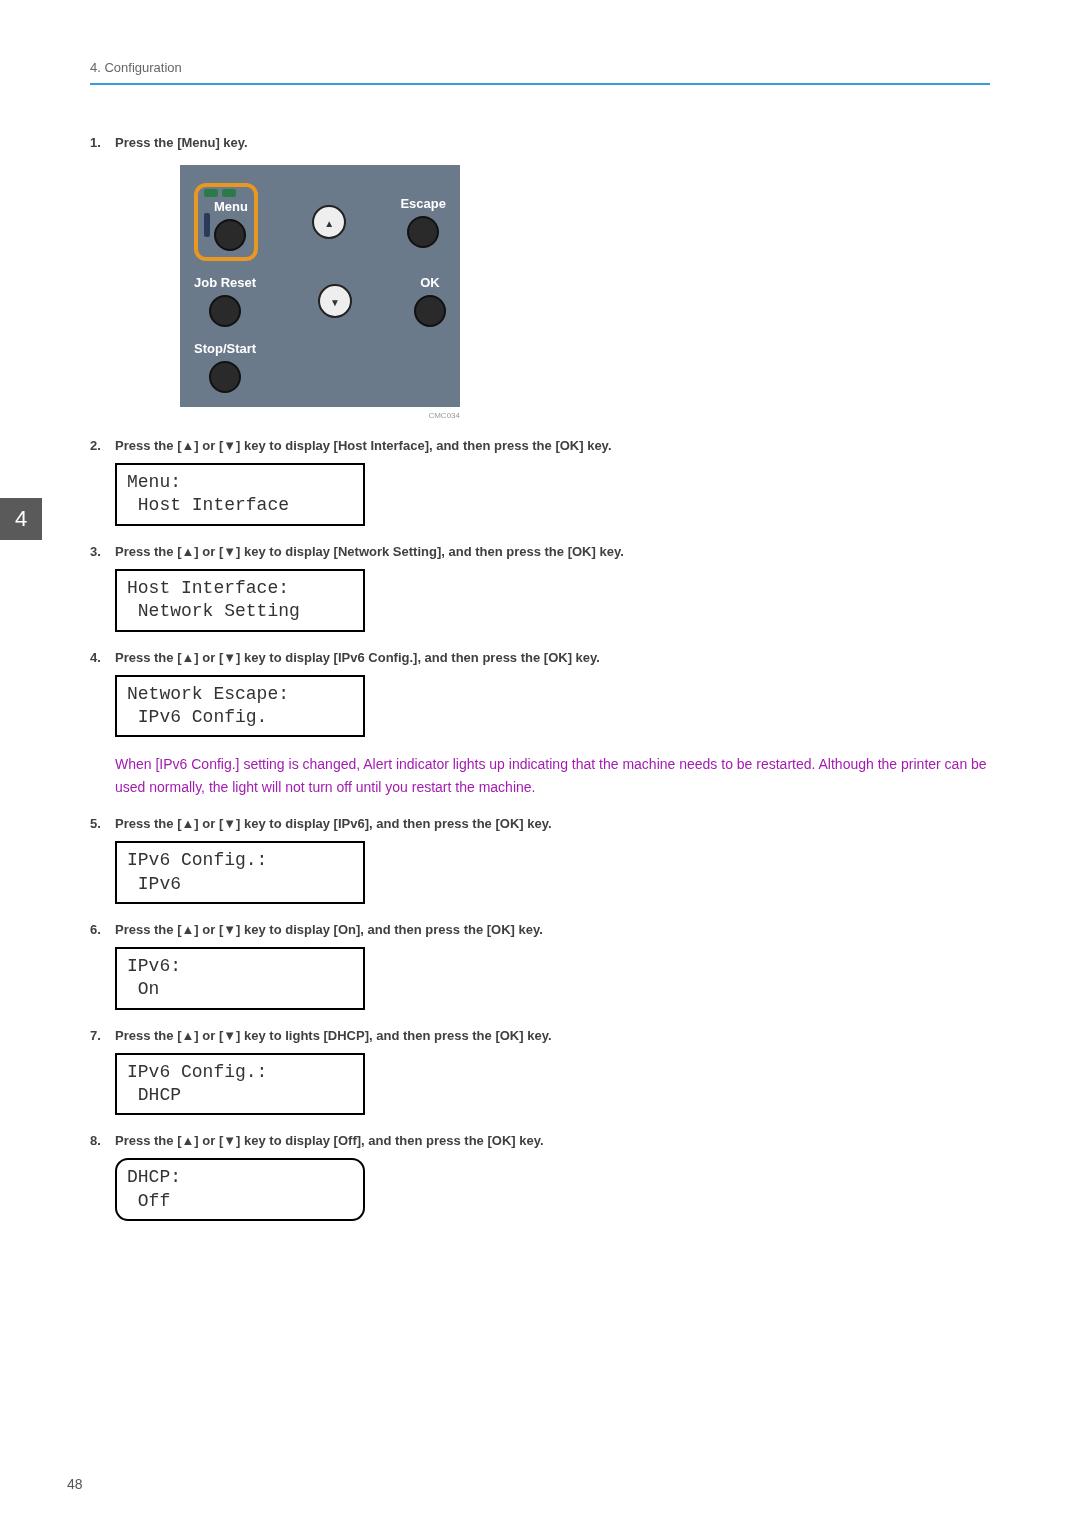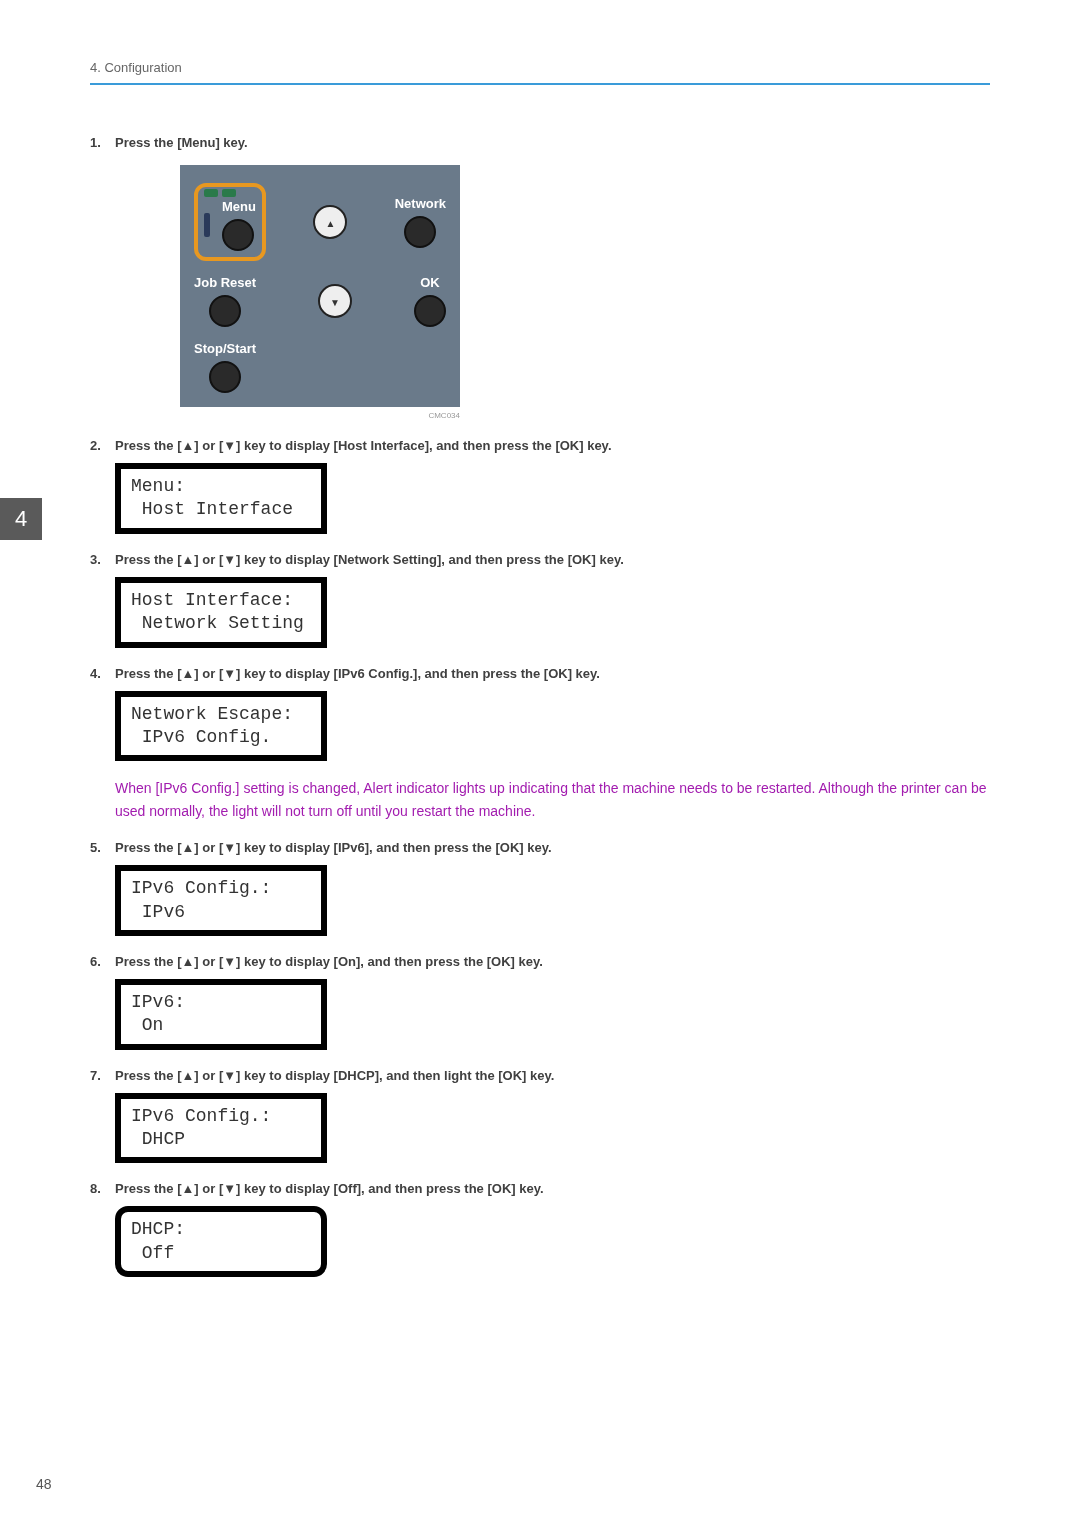--- a/index.html
+++ b/index.html
@@ -119,46 +119,46 @@
       width: 42px;
       height: 42px;
       background: #5a5a5a;
       color: #fff;
       font-size: 22px;
       display: flex;
       align-items: center;
       justify-content: center;
     }
     .lcd-box {
-      border: 6px solid #000000;
+      border: 2px solid #000000;
       padding: 6px 10px;
       font-family: 'Courier New', monospace;
       font-size: 18px;
       margin: 8px 0 16px 25px;
-      width: 212px;
+      width: 250px;
       line-height: 1.3;
     }
     .body-text {
       font-size: 14px;
       color: #a21caf;
       margin: 10px 0 14px 25px;
       line-height: 1.6;
     }
     .arrow-up::before {
       content: "▲";
       font-size: 10px;
     }
     .arrow-down::before {
       content: "▼";
       font-size: 10px;
     }
     .page-num {
       position: absolute;
       bottom: 40px;
-      left: 36px;
+      left: 67px;
       font-size: 14px;
       color: #555;
     }
   </style>
 </head>
 <body>
 
 <div class="header-text">4. Configuration</div>
 <div class="header-line"></div>
 
@@ -170,34 +170,34 @@
   </div>
   <div class="panel-container">
     <div class="panel">
       <div class="panel-row">
         <div class="menu-highlight">
           <div class="menu-inner">
             <div class="indicator-row">
               <div class="indicator"></div>
               <div class="indicator"></div>
             </div>
-            <div style="display:flex;align-items:center;gap:12px;">
+            <div style="display:flex;align-items:center;gap:4px;">
               <div style="width:6px;height:24px;background:#2a3a5a;border-radius:2px;"></div>
               <div>
                 <div class="btn-label">Menu</div>
                 <div class="btn-circle"></div>
               </div>
             </div>
           </div>
         </div>
         <div class="btn-circle-white">
             <span class="arrow-up"></span>
           </div>
         <div class="btn-group">
-          <div class="btn-label">Network</div>
+          <div class="btn-label">Escape</div>
           <div class="btn-circle"></div>
         </div>
       </div>
       <div class="panel-row">
         <div class="btn-group">
           <div class="btn-label">Job Reset</div>
           <div class="btn-circle"></div>
         </div>
         <div class="btn-circle-white">
             <span class="arrow-down"></span>
@@ -254,21 +254,21 @@
 <div class="step">
   <div class="step-text">
     <span class="step-num">6.</span><span>Press the [▲] or [▼] key to display [On], and then press the [OK] key.</span>
   </div>
   <div class="lcd-box" style="white-space:pre;">IPv6:
  On</div>
 </div>
 
 <div class="step">
   <div class="step-text">
-    <span class="step-num">7.</span><span>Press the [▲] or [▼] key to display [DHCP], and then light the [OK] key.</span>
+    <span class="step-num">7.</span><span>Press the [▲] or [▼] key to lights [DHCP], and then press the [OK] key.</span>
   </div>
   <div class="lcd-box" style="white-space:pre;">IPv6 Config.:
  DHCP</div>
 </div>
 
 <div class="step">
   <div class="step-text">
     <span class="step-num">8.</span><span>Press the [▲] or [▼] key to display [Off], and then press the [OK] key.</span>
   </div>
   <div class="lcd-box" style="white-space:pre;border-radius:13px;">DHCP:

